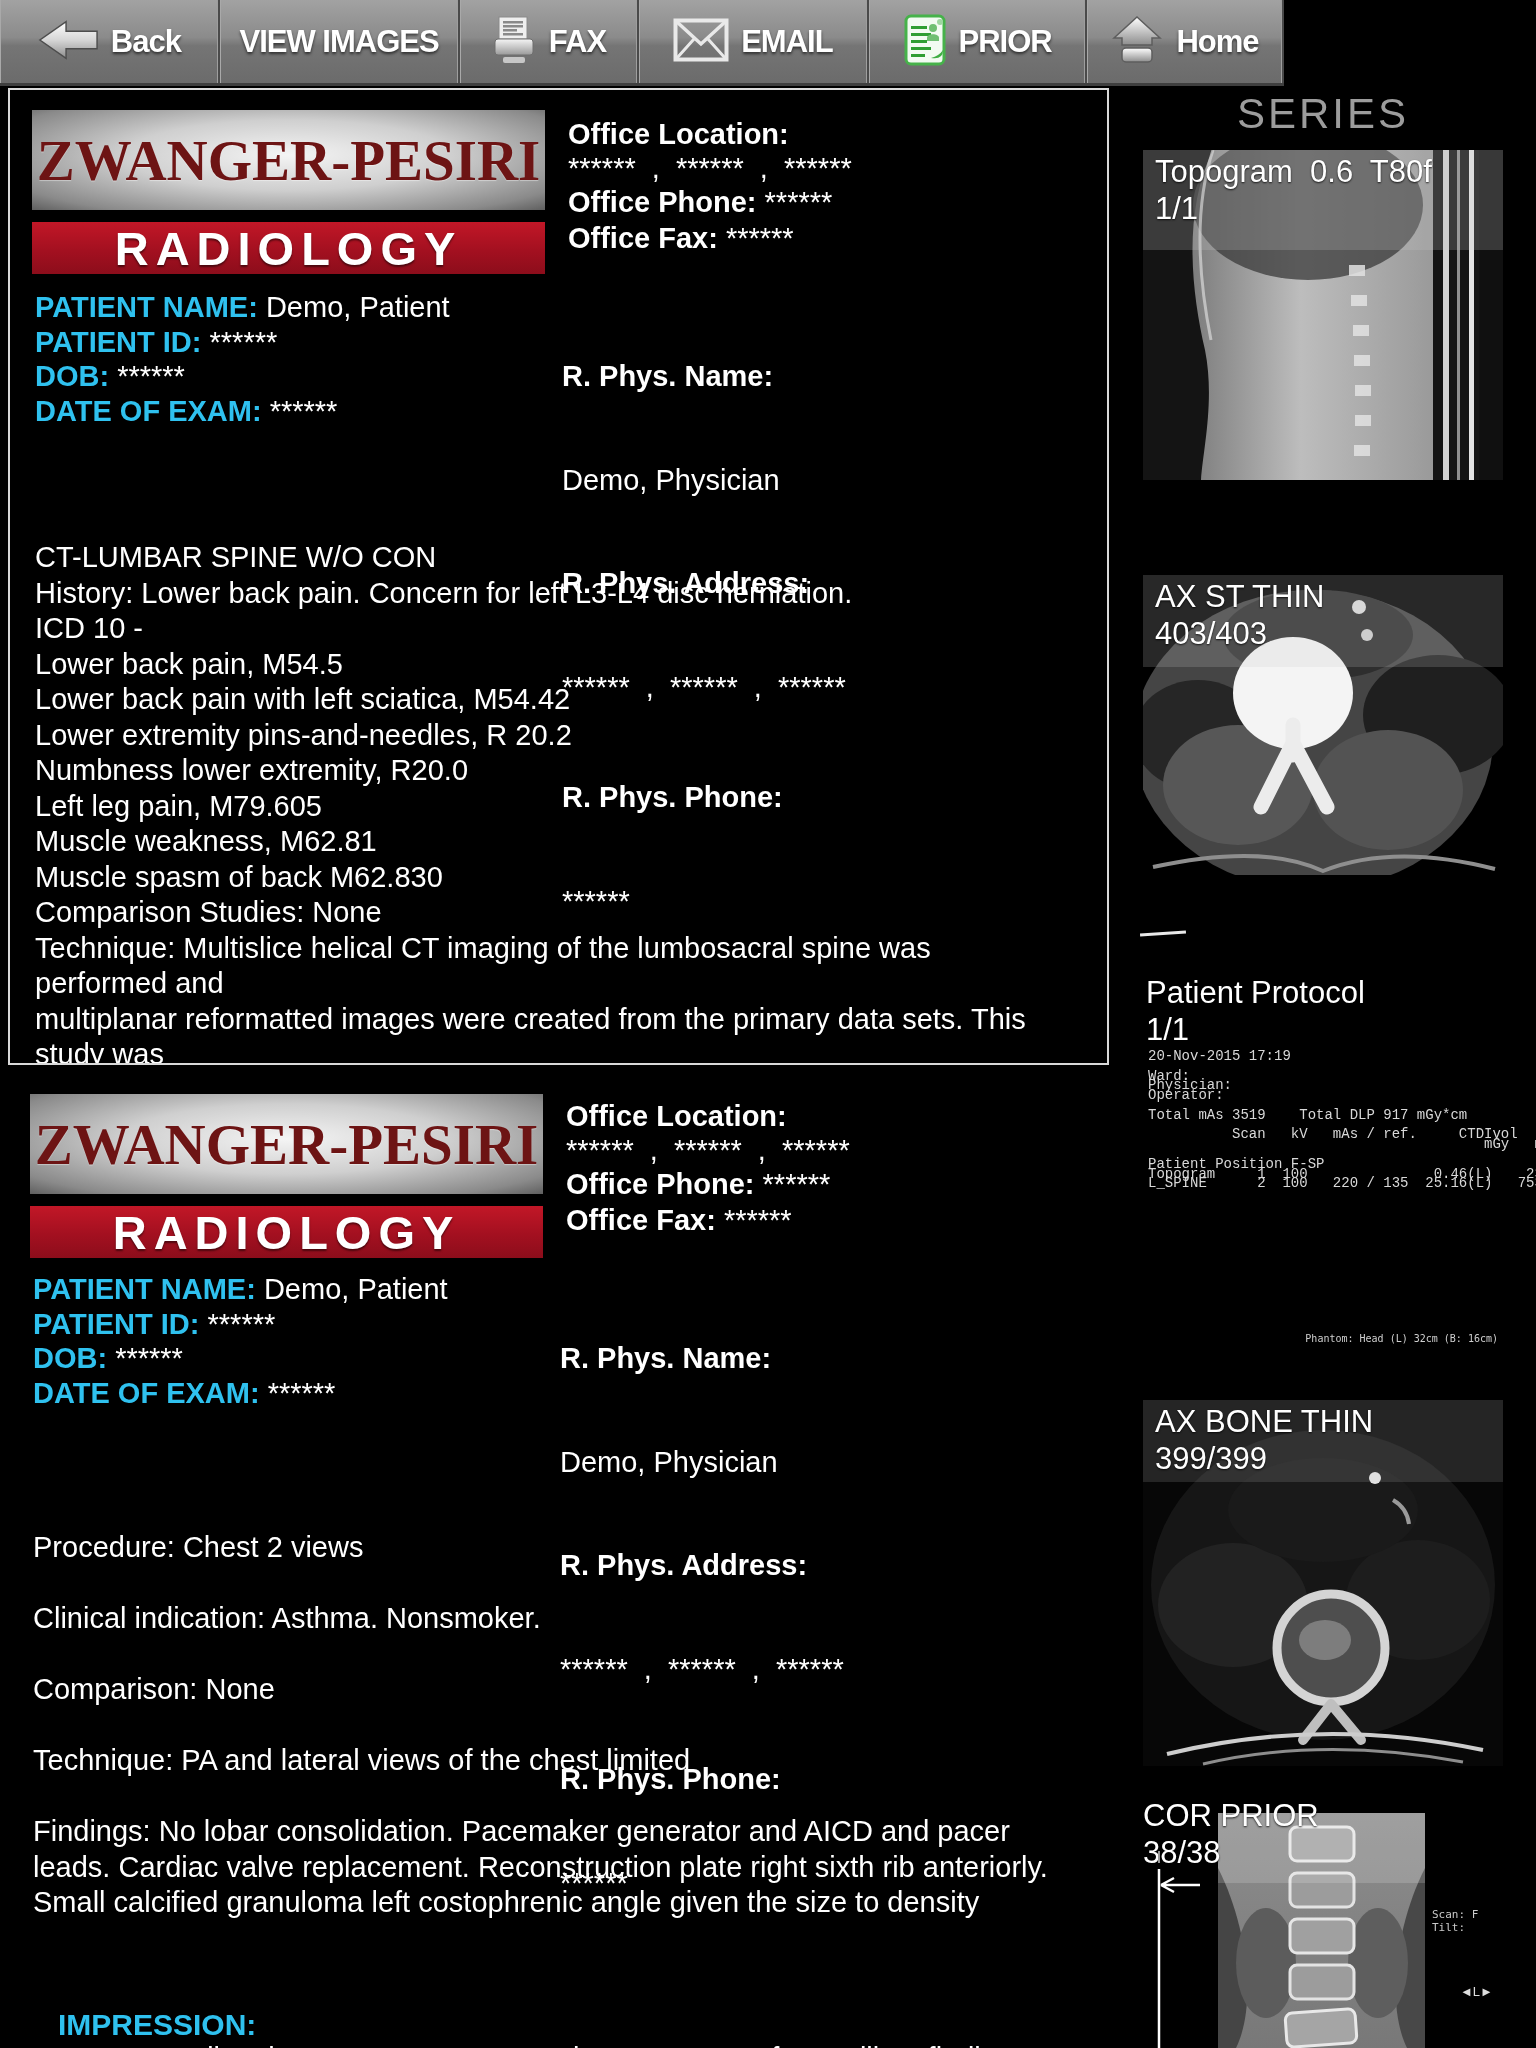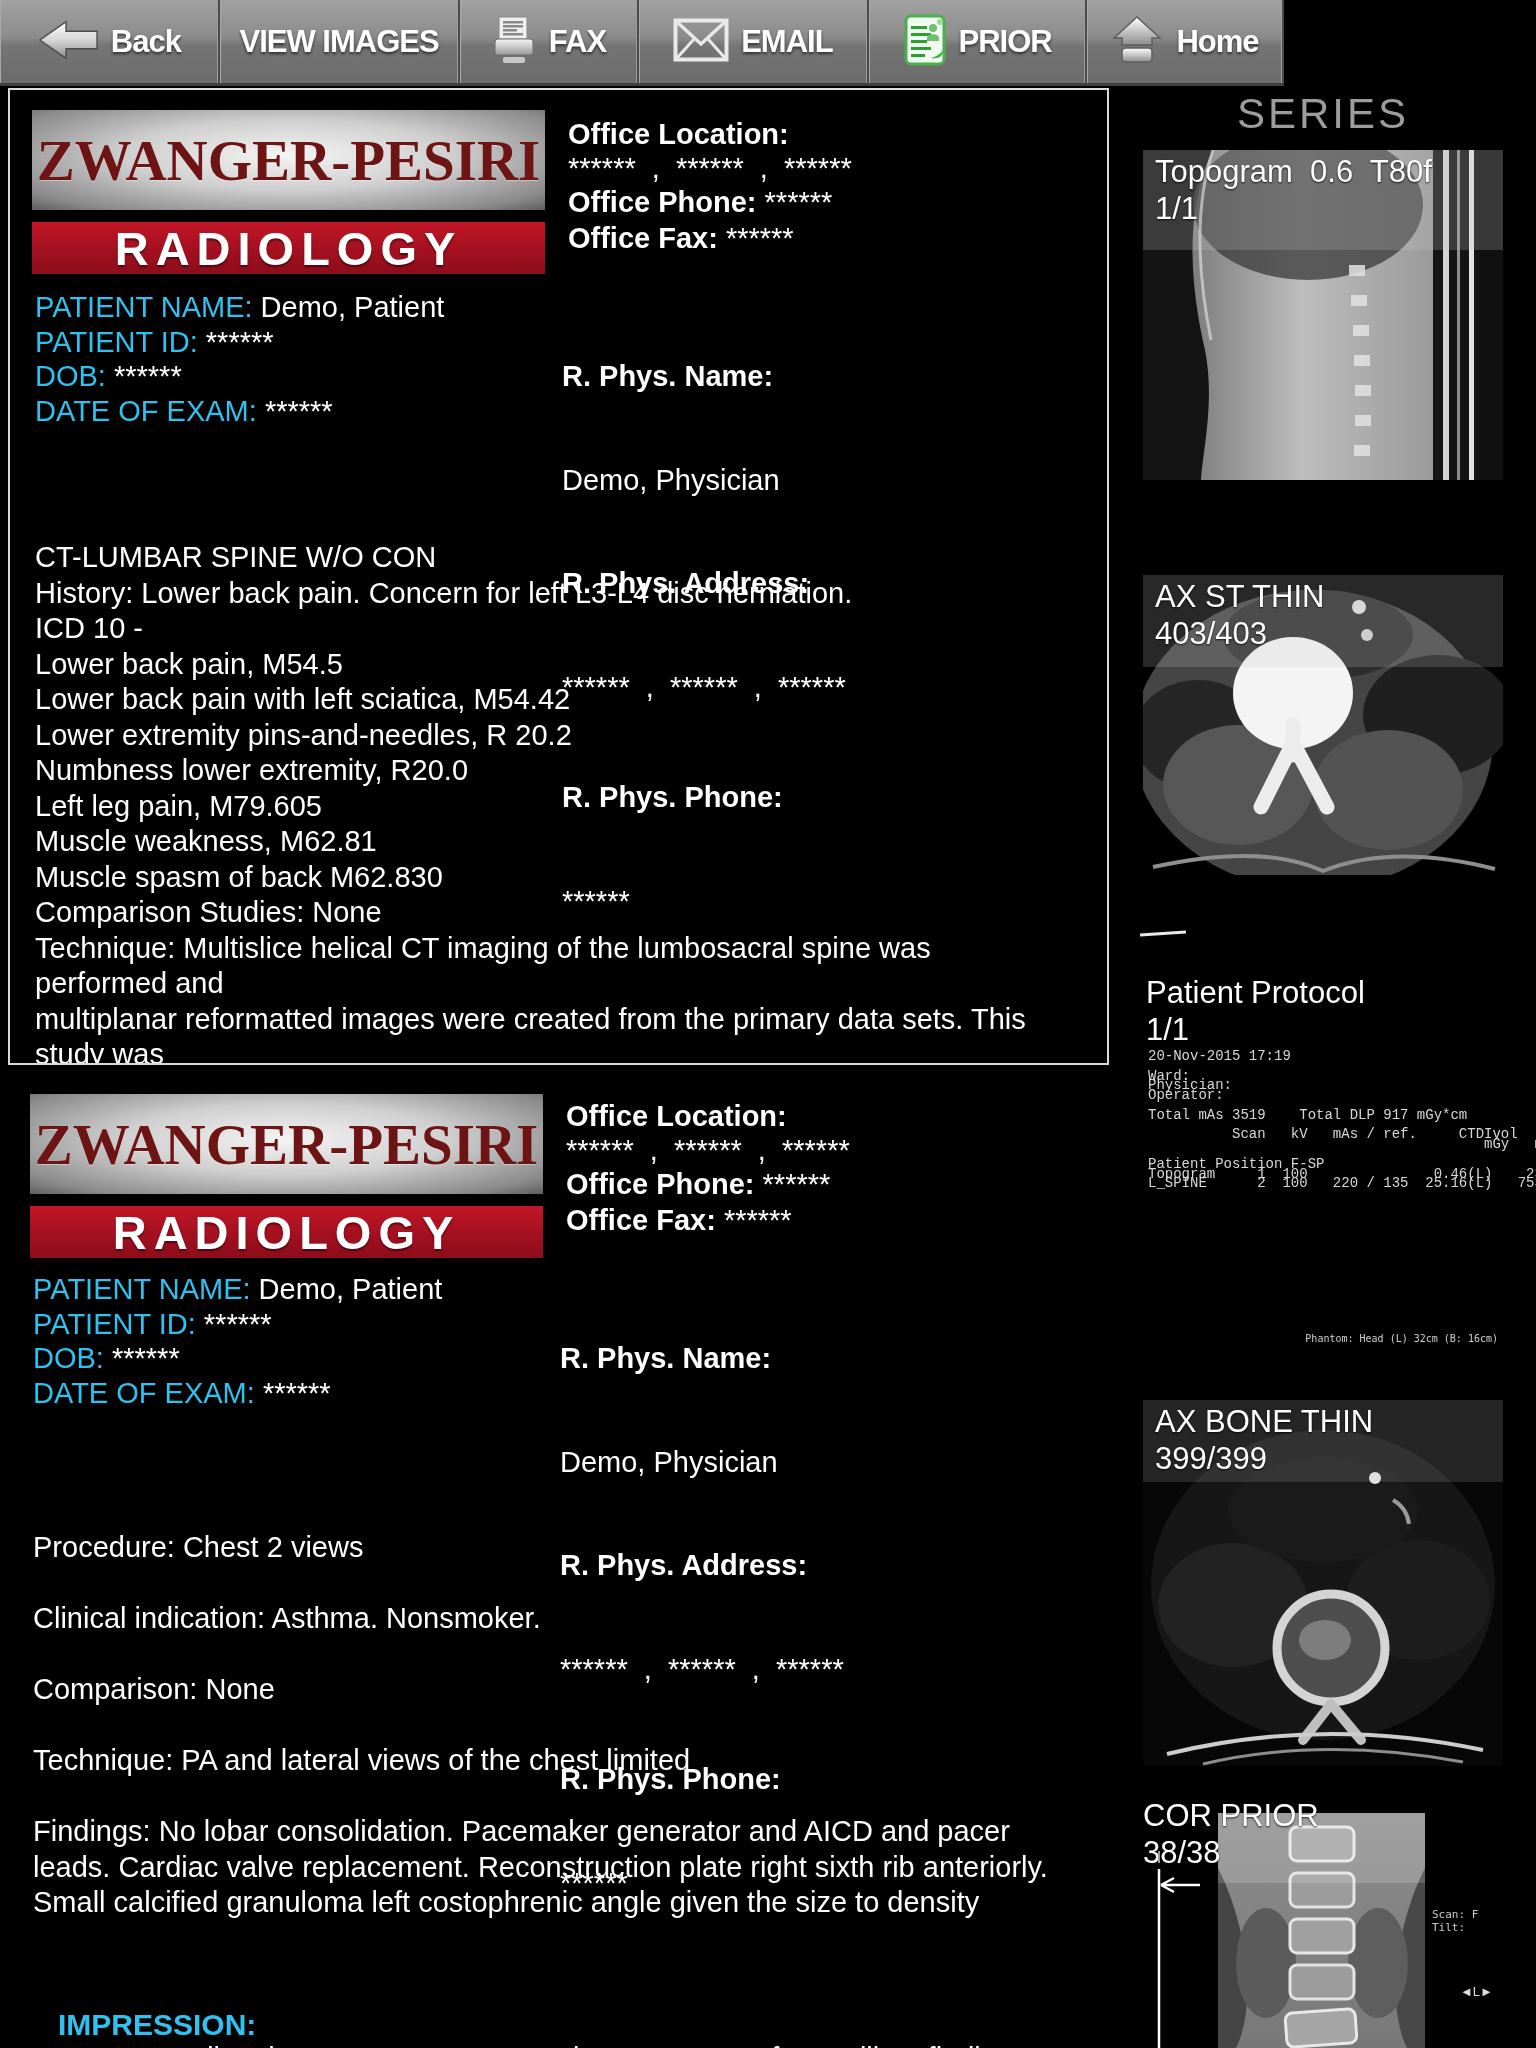--- a/index.html
+++ b/index.html
@@ -30,21 +30,21 @@
              letter-spacing:0px;font-variant:small-caps;text-shadow:0 1px 1px rgba(255,255,255,.4);}
   .logo-band{height:52px;margin-top:12px;background:linear-gradient(#c21727 0%,#a31020 55%,#8c0d1b 100%);
              display:flex;align-items:center;justify-content:center;}
   .logo-division{font-size:47px;font-weight:bold;color:#fff;letter-spacing:7px;text-shadow:0 2px 2px rgba(0,0,0,.5);}
 
   .office{position:absolute;left:558px;top:26px;width:530px;font-size:29px;line-height:36px;}
   .office .b{font-weight:bold;}
   .office .stars{white-space:pre;line-height:32px;}
 
   .pat{position:absolute;left:25px;top:200px;font-size:29px;line-height:34.5px;white-space:nowrap;}
-  .pat .lab{font-weight:normal;color:#2fc1ef;}
+  .pat .lab{font-weight:bold;color:#2fc1ef;}
   .phys{position:absolute;left:552px;top:200px;font-size:29px;line-height:34.5px;white-space:pre;}
   .phys .b{font-weight:bold;}
   .phys .gap{margin-top:7px;}
 
   .body-lines{position:absolute;left:25px;font-size:29px;white-space:nowrap;}
   .panel1 .body-lines{top:450px;}
   .panel2 .body-lines{top:458px;}
   .body-lines .line{height:35.5px;line-height:35.5px;}
 
   .impression{position:absolute;left:25px;top:936px;font-size:30px;font-weight:bold;color:#2fc1ef;margin-left:25px;}

